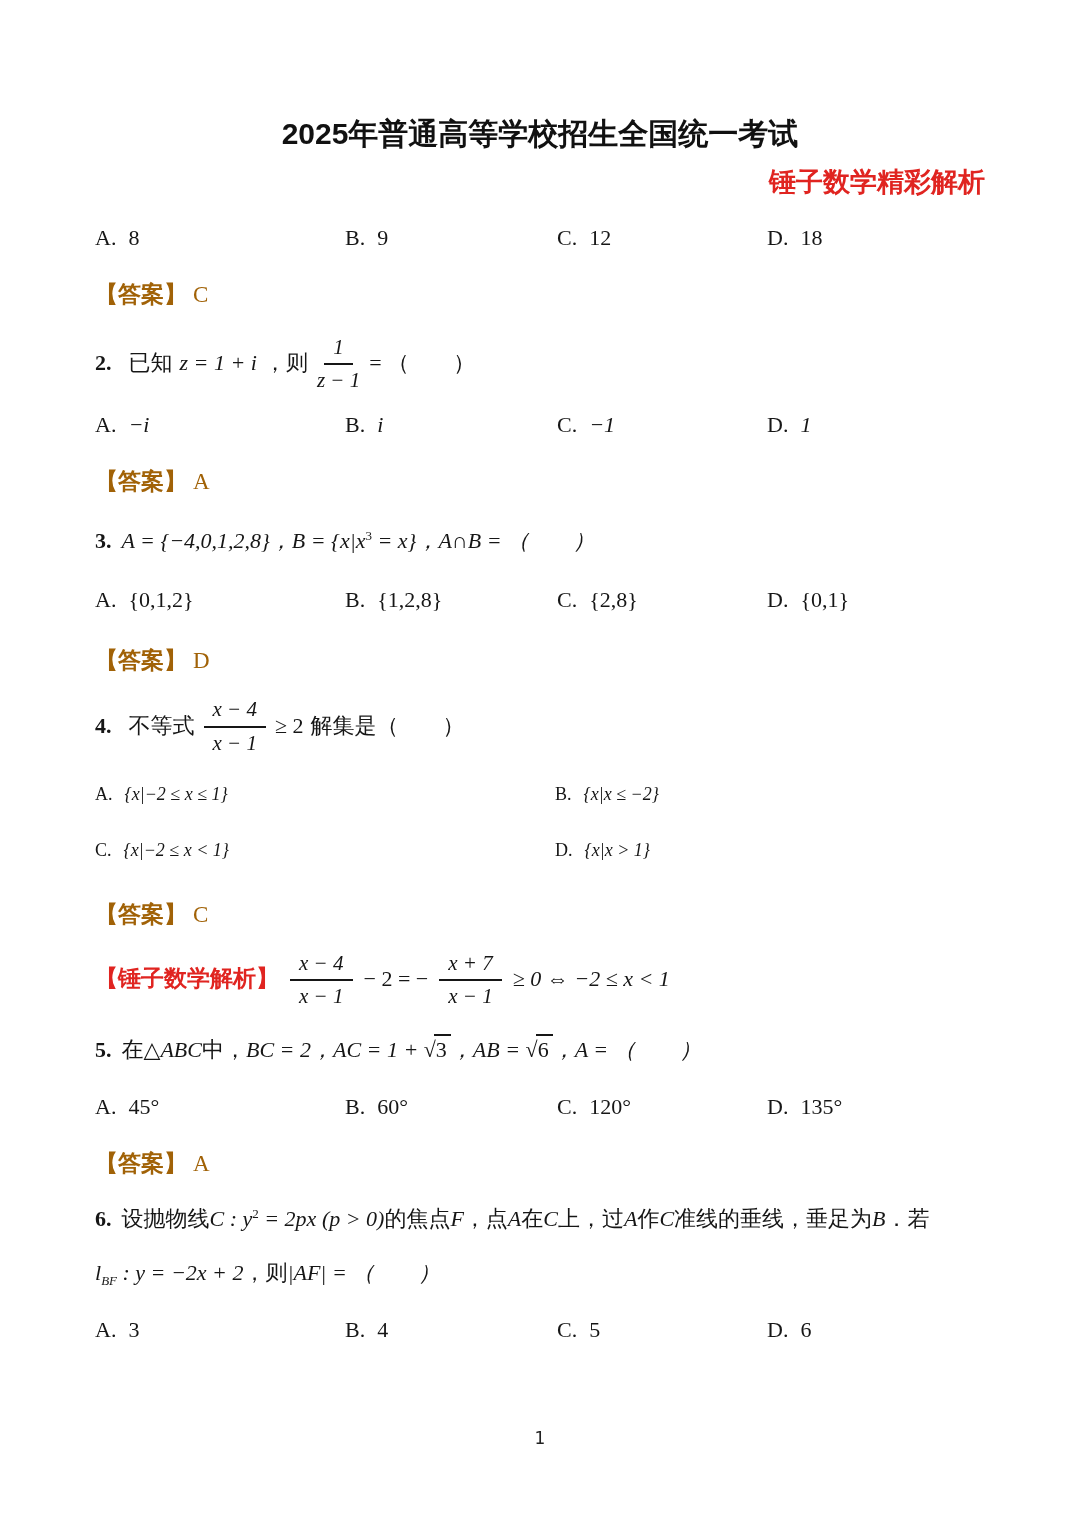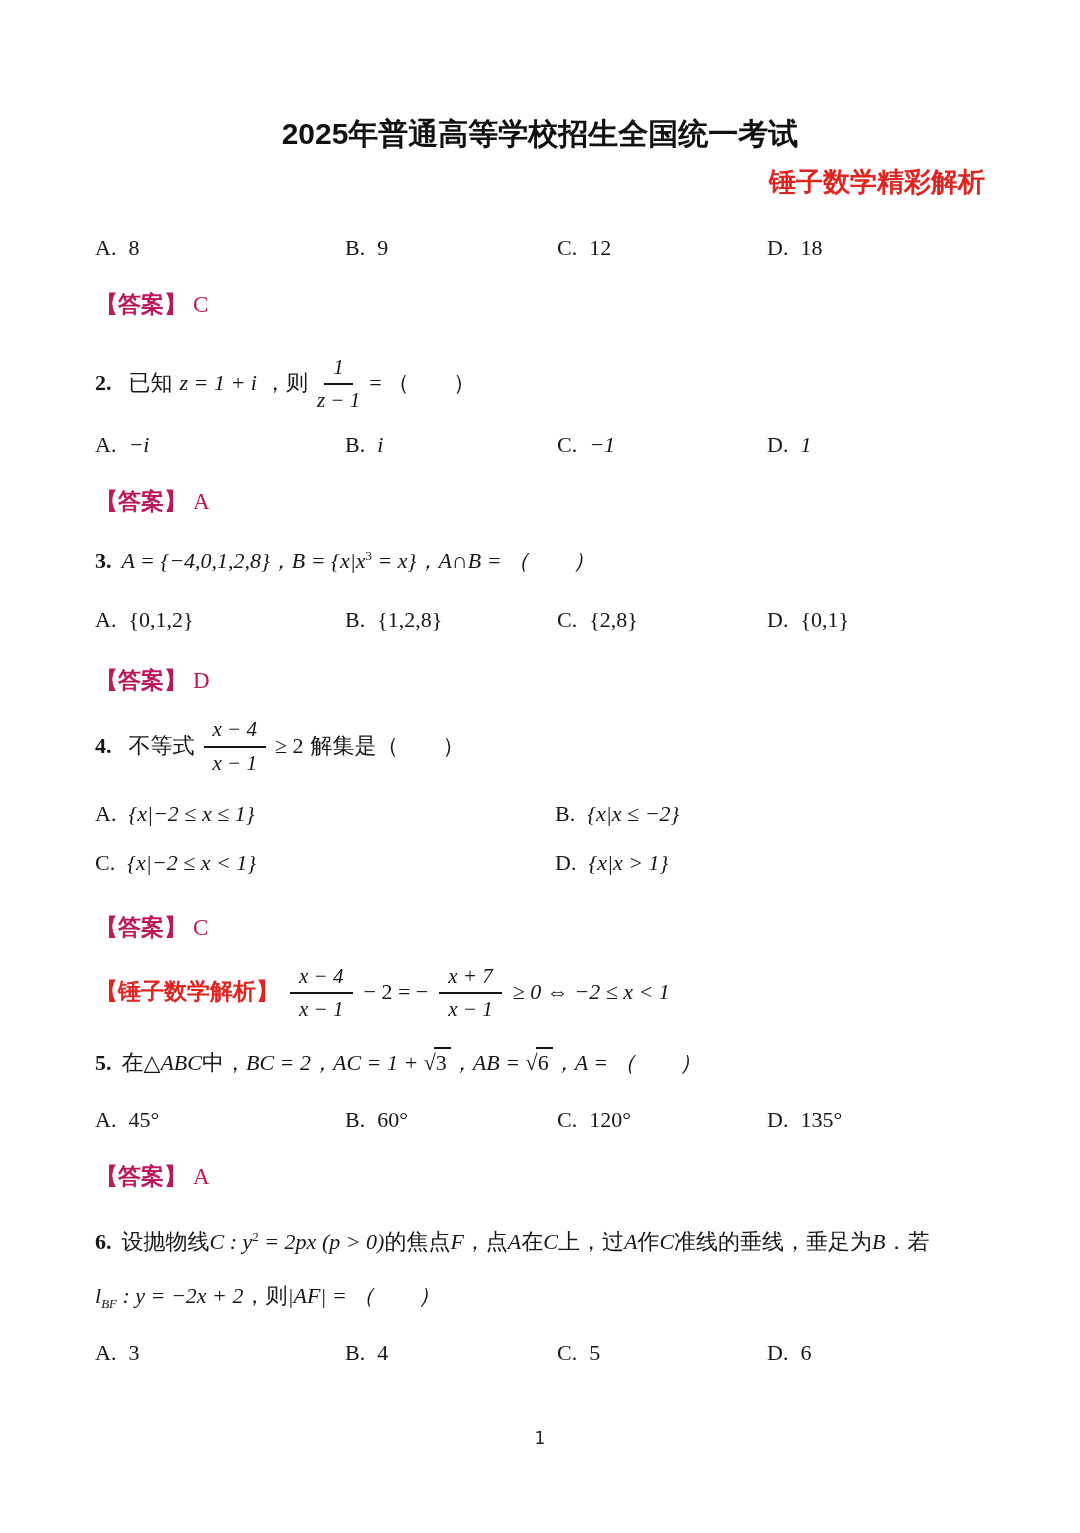--- a/index.html
+++ b/index.html
@@ -48,40 +48,40 @@
 
   sup{font-size:13px;line-height:0;}
   sub{font-size:13px;line-height:0;font-style:italic;}
 
   .opts4{
     display:grid;grid-template-columns:250px 212px 210px 1fr;
     font-size:22px;line-height:32px;align-items:baseline;
   }
   .opts2{
     display:grid;grid-template-columns:460px 1fr;
-    row-gap:13px;font-size:22px;line-height:36px;align-items:baseline;
+    row-gap:20px;font-size:18px;line-height:36px;align-items:baseline;
   }
   .opt .olabel{font-family:"Liberation Serif","DejaVu Serif",serif;margin-right:12px;}
 
-  .answer{font-size:23px;line-height:32px;color:#be185d;}
+  .answer{font-size:23px;line-height:32px;color:#a16207;}
   .answer .ans-label{font-family:"Liberation Sans","DejaVu Sans",sans-serif;font-weight:700;}
   .answer .ans-letter{font-family:"Liberation Serif","DejaVu Serif",serif;margin-left:6px;}
 
   .analysis-row{display:flex;align-items:center;flex-wrap:wrap;column-gap:9px;font-size:22px;}
   .analysis-label{
     font-family:"Liberation Sans","DejaVu Sans",sans-serif;
     font-weight:700;color:#e02420;font-size:23px;
   }
 
   .footer-pagenum{
     position:absolute;left:0;right:0;bottom:85px;text-align:center;
     font-family:"DejaVu Sans","Liberation Sans",sans-serif;
     font-size:17px;color:#222;
   }.mt16{margin-top:16px}.mt18{margin-top:18px}
-  .mt20{margin-top:20px}.mt22{margin-top:32px}.mt24{margin-top:24px}
+  .mt20{margin-top:20px}.mt22{margin-top:22px}.mt24{margin-top:24px}
   .mt26{margin-top:26px}.mt28{margin-top:28px}.mt30{margin-top:30px}
 </style>
 </head>
 <body>
 
 <div class="page">
 
   <h1 class="title">2025年普通高等学校招生全国统一考试</h1>
   <h2 class="subtitle">锤子数学精彩解析</h2>
 

